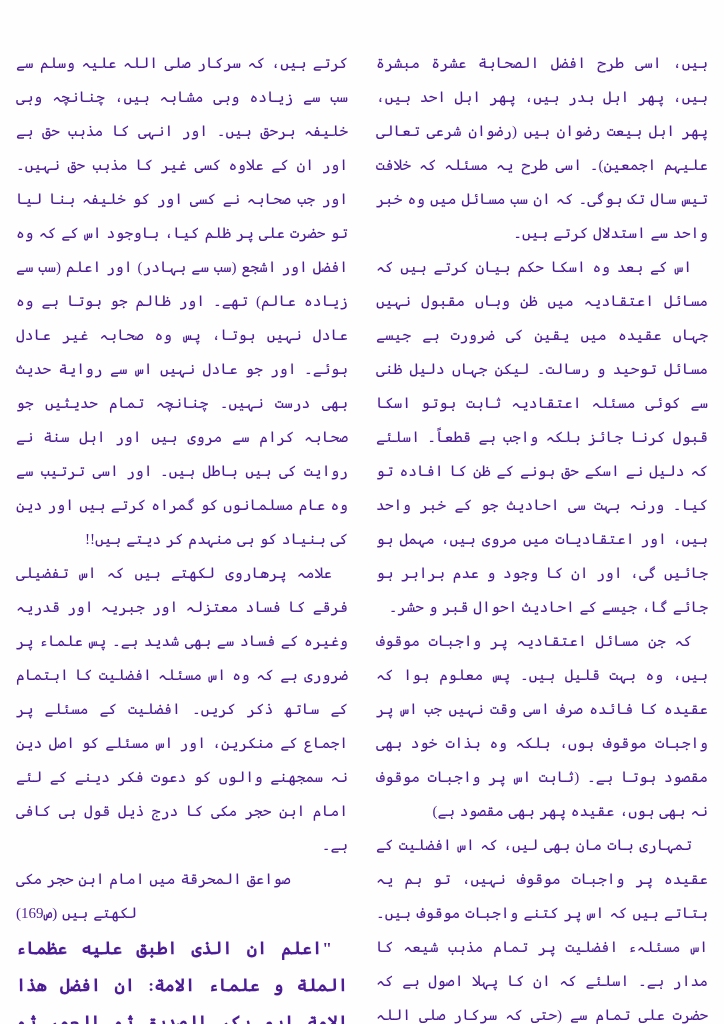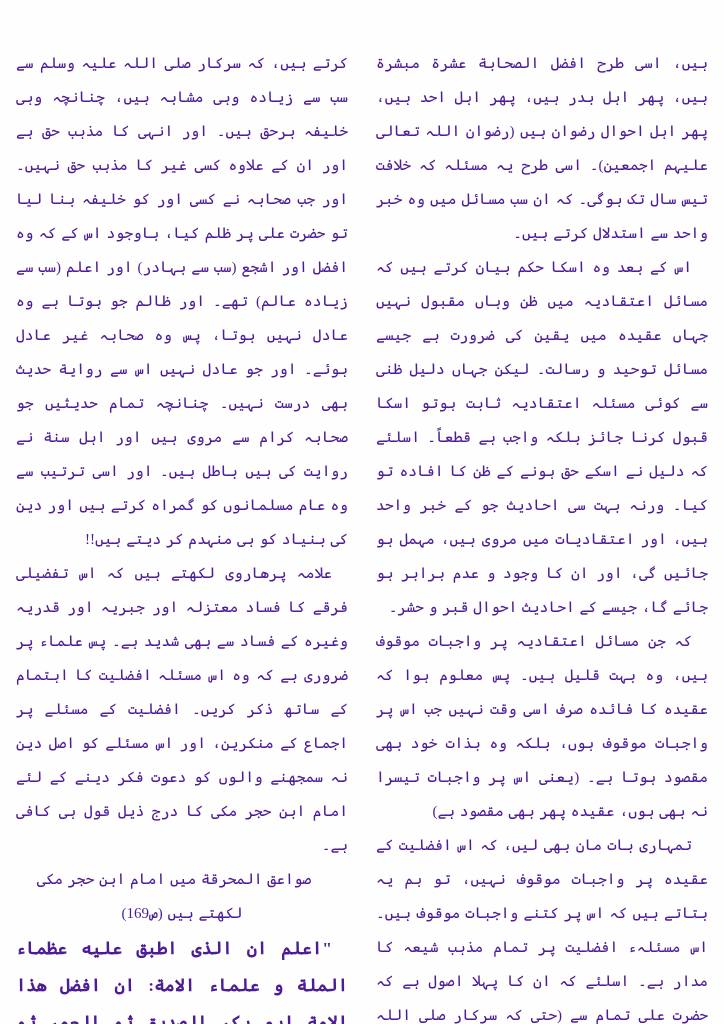--- a/index.html
+++ b/index.html
@@ -38,32 +38,32 @@
   .para.continuation {
     text-indent: 0;
   }
   .para.arabic {
     font-size: 17.5px;
     font-weight: bold;
     line-height: 37px;
     word-spacing: 3px;
   }
   .para.short-line {
-    text-align: center;
+    text-align: left;
   }
 </style>
 </head>
 <body>
 
 <div class="page">
 
   <div class="column">
-    <p class="para continuation">ہیں، اسی طرح افضل الصحابة عشرة مبشرة ہیں، پھر اہل بدر ہیں، پھر اہل احد ہیں، پھر اہل احوال رضوان ہیں (رضوان اللہ تعالی علیہم اجمعین)۔ اسی طرح یہ مسئلہ کہ خلافت تیس سال تک ہوگی۔ کہ ان سب مسائل میں وہ خبر واحد سے استدلال کرتے ہیں۔</p>
+    <p class="para continuation">ہیں، اسی طرح افضل الصحابة عشرة مبشرة ہیں، پھر اہل بدر ہیں، پھر اہل احد ہیں، پھر اہل بیعت رضوان ہیں (رضوان شرعی تعالی علیہم اجمعین)۔ اسی طرح یہ مسئلہ کہ خلافت تیس سال تک ہوگی۔ کہ ان سب مسائل میں وہ خبر واحد سے استدلال کرتے ہیں۔</p>
     <p class="para">اس کے بعد وہ اسکا حکم بیان کرتے ہیں کہ مسائل اعتقادیہ میں ظن وہاں مقبول نہیں جہاں عقیدہ میں یقین کی ضرورت ہے جیسے مسائل توحید و رسالت۔ لیکن جہاں دلیل ظنی سے کوئی مسئلہ اعتقادیہ ثابت ہوتو اسکا قبول کرنا جائز بلکہ واجب ہے قطعاً۔ اسلئے کہ دلیل نے اسکے حق ہونے کے ظن کا افادہ تو کیا۔ ورنہ بہت سی احادیث جو کے خبر واحد ہیں، اور اعتقادیات میں مروی ہیں، مہمل ہو جائیں گی، اور ان کا وجود و عدم برابر ہو جائے گا، جیسے کے احادیث احوال قبر و حشر۔</p>
-    <p class="para">کہ جن مسائل اعتقادیہ پر واجبات موقوف ہیں، وہ بہت قلیل ہیں۔ پس معلوم ہوا کہ عقیدہ کا فائدہ صرف اسی وقت نہیں جب اس پر واجبات موقوف ہوں، بلکہ وہ بذات خود بھی مقصود ہوتا ہے۔ (یعنی اس پر واجبات تیسرا نہ بھی ہوں، عقیدہ پھر بھی مقصود ہے)</p>
+    <p class="para">کہ جن مسائل اعتقادیہ پر واجبات موقوف ہیں، وہ بہت قلیل ہیں۔ پس معلوم ہوا کہ عقیدہ کا فائدہ صرف اسی وقت نہیں جب اس پر واجبات موقوف ہوں، بلکہ وہ بذات خود بھی مقصود ہوتا ہے۔ (ثابت اس پر واجبات موقوف نہ بھی ہوں، عقیدہ پھر بھی مقصود ہے)</p>
     <p class="para">تمہاری بات مان بھی لیں، کہ اس افضلیت کے عقیدہ پر واجبات موقوف نہیں، تو ہم یہ بتاتے ہیں کہ اس پر کتنے واجبات موقوف ہیں۔ اس مسئلہء افضلیت پر تمام مذہب شیعہ کا مدار ہے۔ اسلئے کہ ان کا پہلا اصول ہے کہ حضرت علی تمام سے (حتی کہ سرکار صلی اللہ علیہ وسلم کے علاوہ باقی انبیائے کرام سے بھی) افضل ہیں۔ اسی پر وہ متفرع</p>
   </div>
 
   <div class="column">
     <p class="para continuation">کرتے ہیں، کہ سرکار صلی اللہ علیہ وسلم سے سب سے زیادہ وہی مشابہ ہیں، چنانچہ وہی خلیفہ برحق ہیں۔ اور انہی کا مذہب حق ہے اور ان کے علاوہ کسی غیر کا مذہب حق نہیں۔ اور جب صحابہ نے کسی اور کو خلیفہ بنا لیا تو حضرت علی پر ظلم کیا، باوجود اس کے کہ وہ افضل اور اشجع (سب سے بہادر) اور اعلم (سب سے زیادہ عالم) تھے۔ اور ظالم جو ہوتا ہے وہ عادل نہیں ہوتا، پس وہ صحابہ غیر عادل ہوئے۔ اور جو عادل نہیں اس سے روایة حدیث بھی درست نہیں۔ چنانچہ تمام حدیثیں جو صحابہ کرام سے مروی ہیں اور اہل سنة نے روایت کی ہیں باطل ہیں۔ اور اسی ترتیب سے وہ عام مسلمانوں کو گمراہ کرتے ہیں اور دین کی بنیاد کو ہی منہدم کر دیتے ہیں!!</p>
     <p class="para">علامہ پرھاروی لکھتے ہیں کہ اس تفضیلی فرقے کا فساد معتزلہ اور جبریہ اور قدریہ وغیرہ کے فساد سے بھی شدید ہے۔ پس علماء پر ضروری ہے کہ وہ اس مسئلہ افضلیت کا اہتمام کے ساتھ ذکر کریں۔ افضلیت کے مسئلے پر اجماع کے منکرین، اور اس مسئلے کو اصل دین نہ سمجھنے والوں کو دعوت فکر دینے کے لئے امام ابن حجر مکی کا درج ذیل قول ہی کافی ہے۔</p>
     <p class="para short-line">صواعق المحرقة میں امام ابن حجر مکی لکھتے ہیں (ص169)</p>
     <p class="para arabic">"اعلم ان الذی اطبق علیه عظماء الملة و علماء الامة: ان افضل هذا الامة ابو بکر الصدیق ثم العمر ثم اختلفو..."</p>
     <p class="para">جان لو کہ جس بات پر ملت کے عظماء، اور امت کے علماء کا اجماع ہے وہ یہ ہے کہ اس امت میں سب سے افضل سیدنا ابوبکر صدیق ہیں، پھر سیدنا عمر ہیں، اس کے بعد میں اختلاف ہے۔</p>
 

